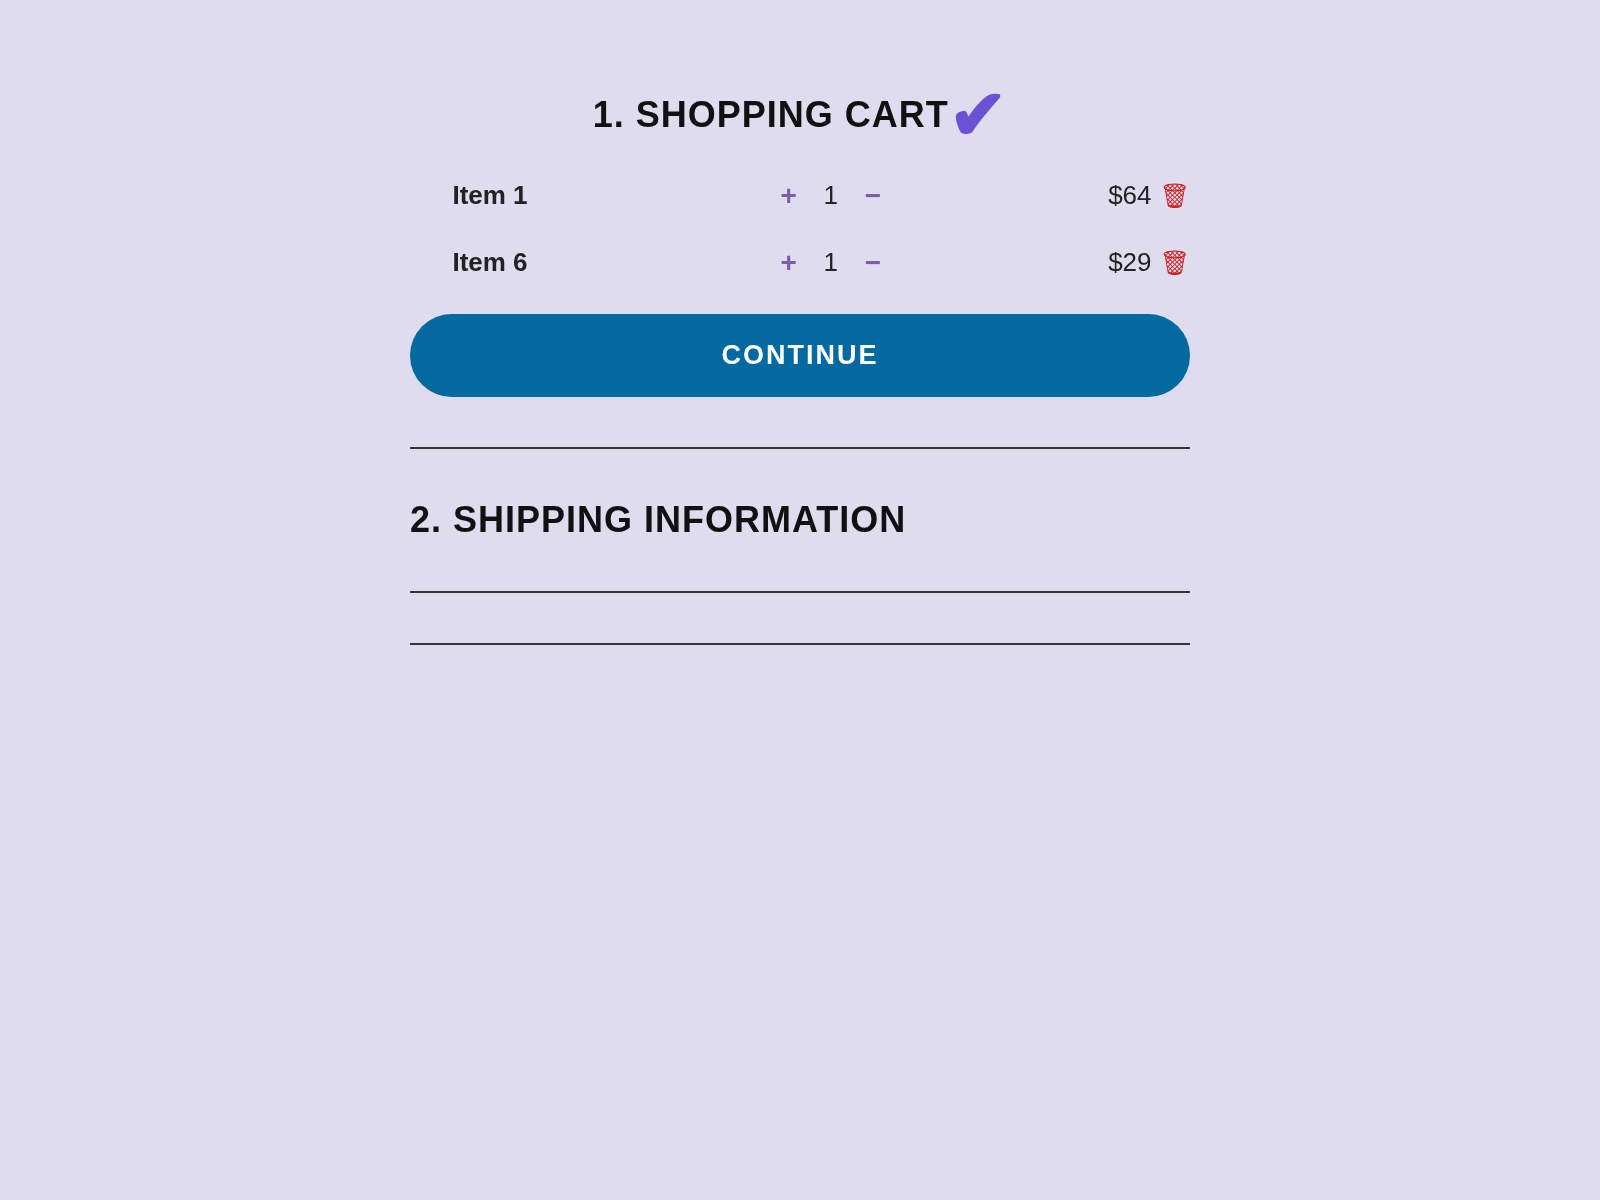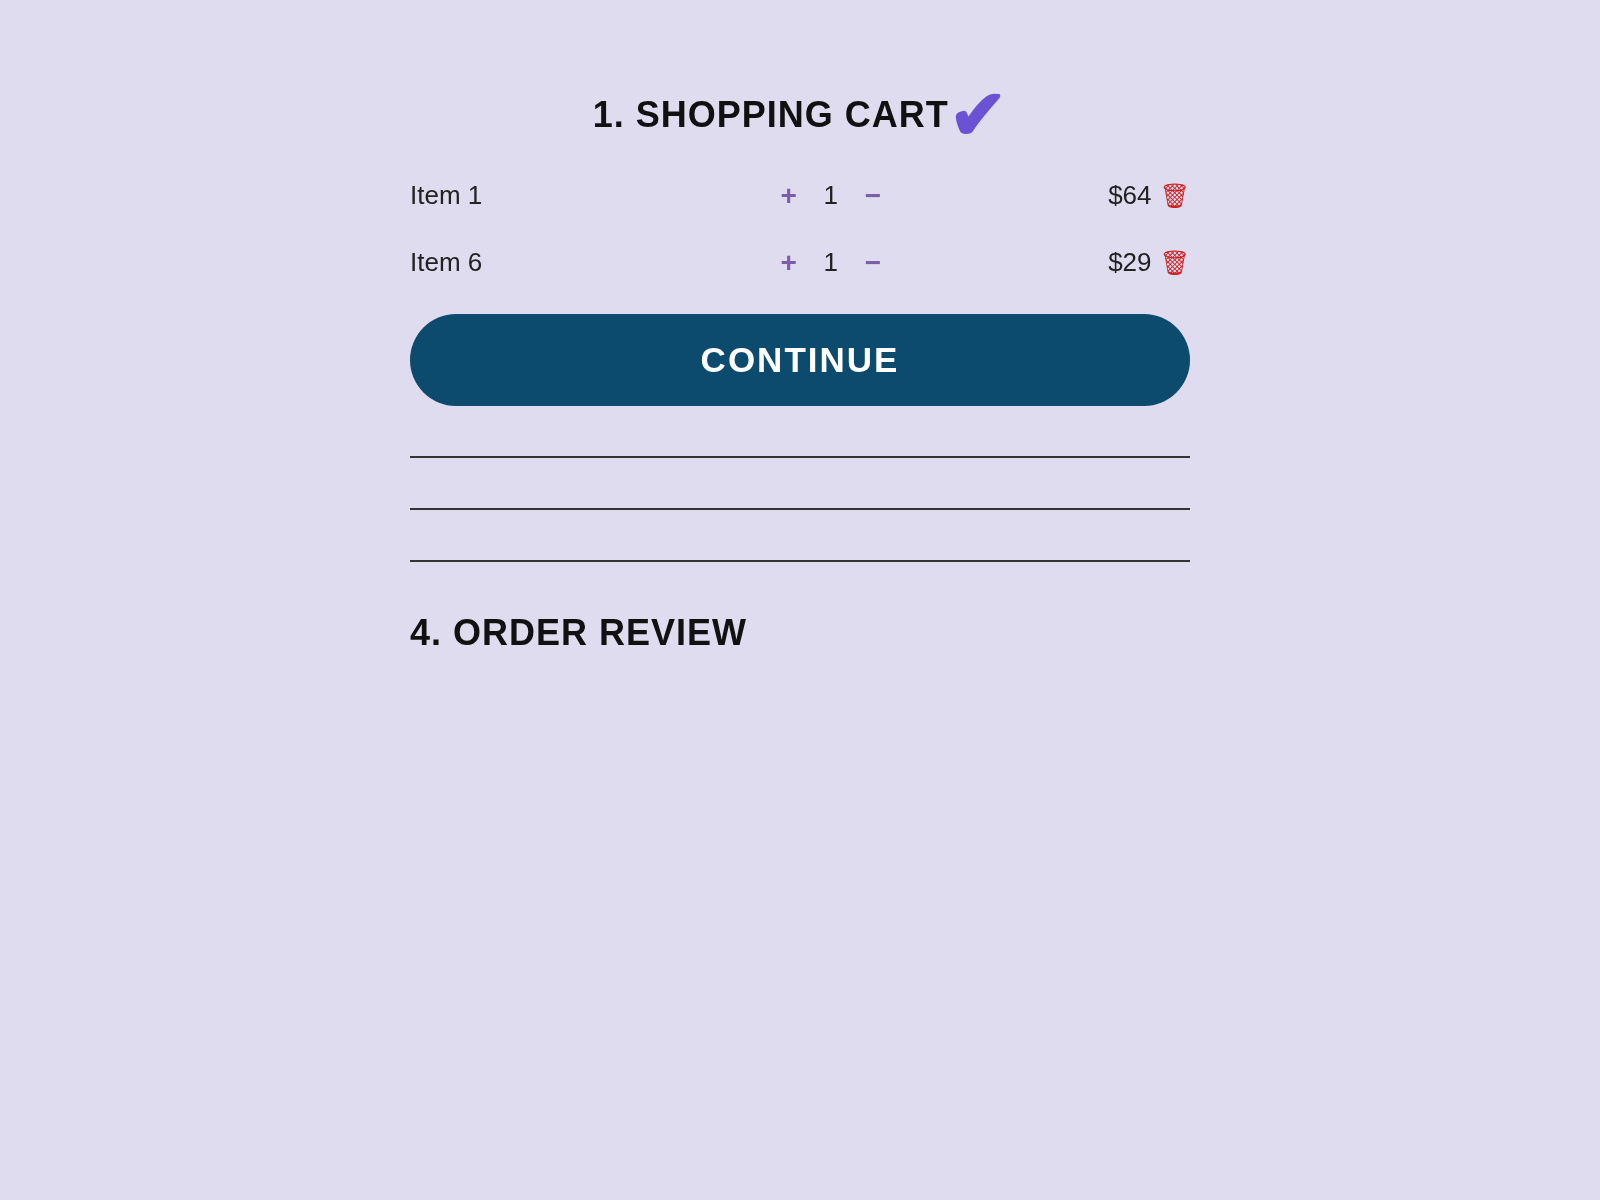--- a/index.html
+++ b/index.html
@@ -58,23 +58,24 @@
 
     .cart-item {
       display: flex;
       align-items: center;
       justify-content: space-between;
       margin-bottom: 36px;
     }
 
     .item-name {
       font-size: 26px;
-      font-weight: 400;
+      font-weight: 700;
       color: #222;
       width: 160px;
+      text-align: center;
     }
 
     .quantity-controls {
       display: flex;
       align-items: center;
       gap: 20px;
     }
 
     .qty-btn {
       font-size: 28px;
@@ -113,23 +114,23 @@
       color: #cc2222;
       font-size: 24px;
       cursor: pointer;
     }
 
     
     .continue-btn {
       display: block;
       width: 100%;
       padding: 26px 0;
-      background-color: #0c4a6e;
+      background-color: #0369a1;
       color: #fff;
-      font-size: 35px;
+      font-size: 27px;
       font-weight: 900;
       text-transform: uppercase;
       letter-spacing: 2px;
       border: none;
       border-radius: 50px;
       cursor: pointer;
       text-align: center;
       margin-bottom: 50px;
     }
 
@@ -187,23 +188,23 @@
           <span class="trash-icon">🗑</span>
         </div>
       </div>
     </div>
 
     <button class="continue-btn">CONTINUE</button>
   </div>
 
   <hr class="divider">
 
+  <div class="lower-section">
+    <h2 class="section-title">2. SHIPPING INFORMATION</h2>
+  </div>
 
   <hr class="divider">
 
 
   <hr class="divider">
 
-  <div class="lower-section">
-    <h2 class="section-title">4. ORDER REVIEW</h2>
-  </div>
 
 </div>
 
 </body></html>

